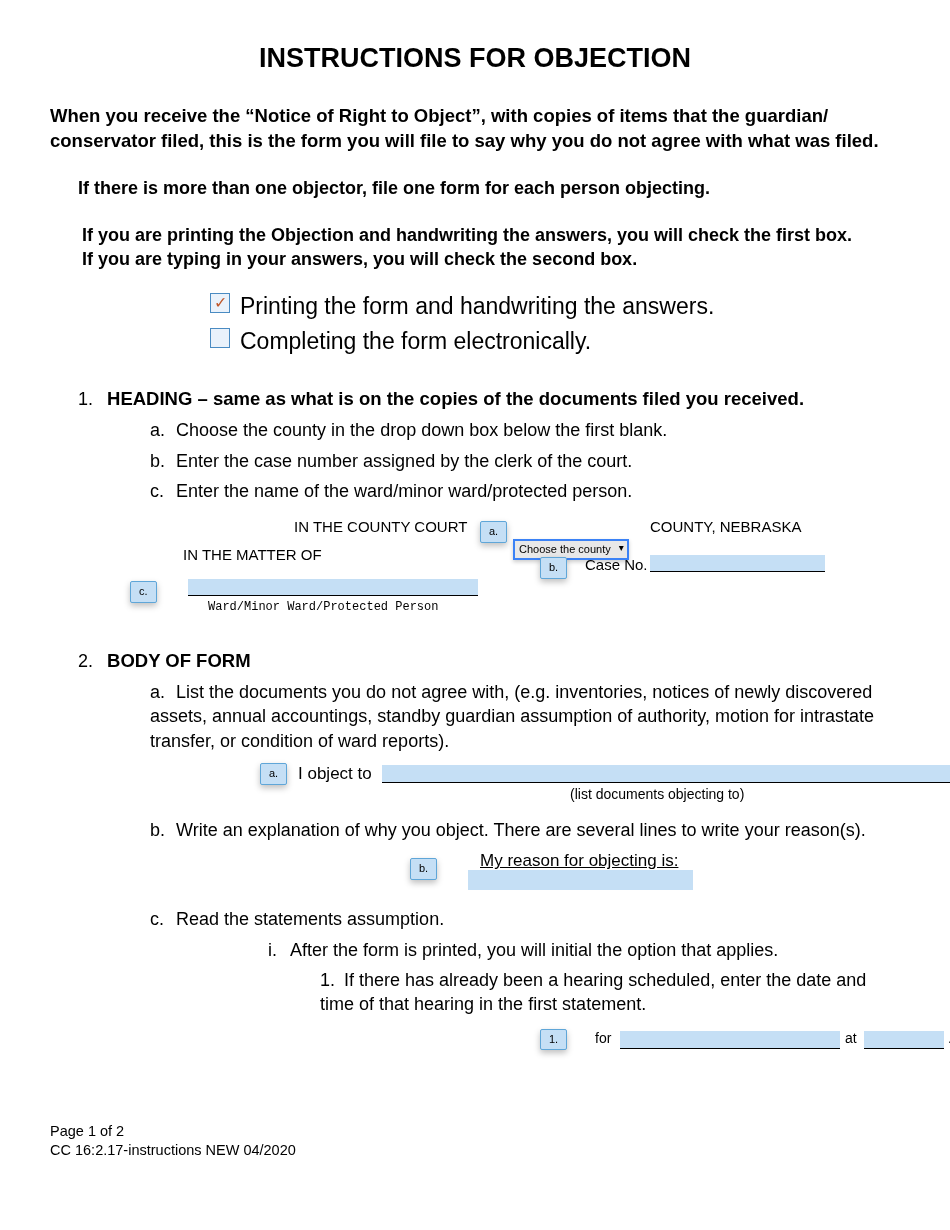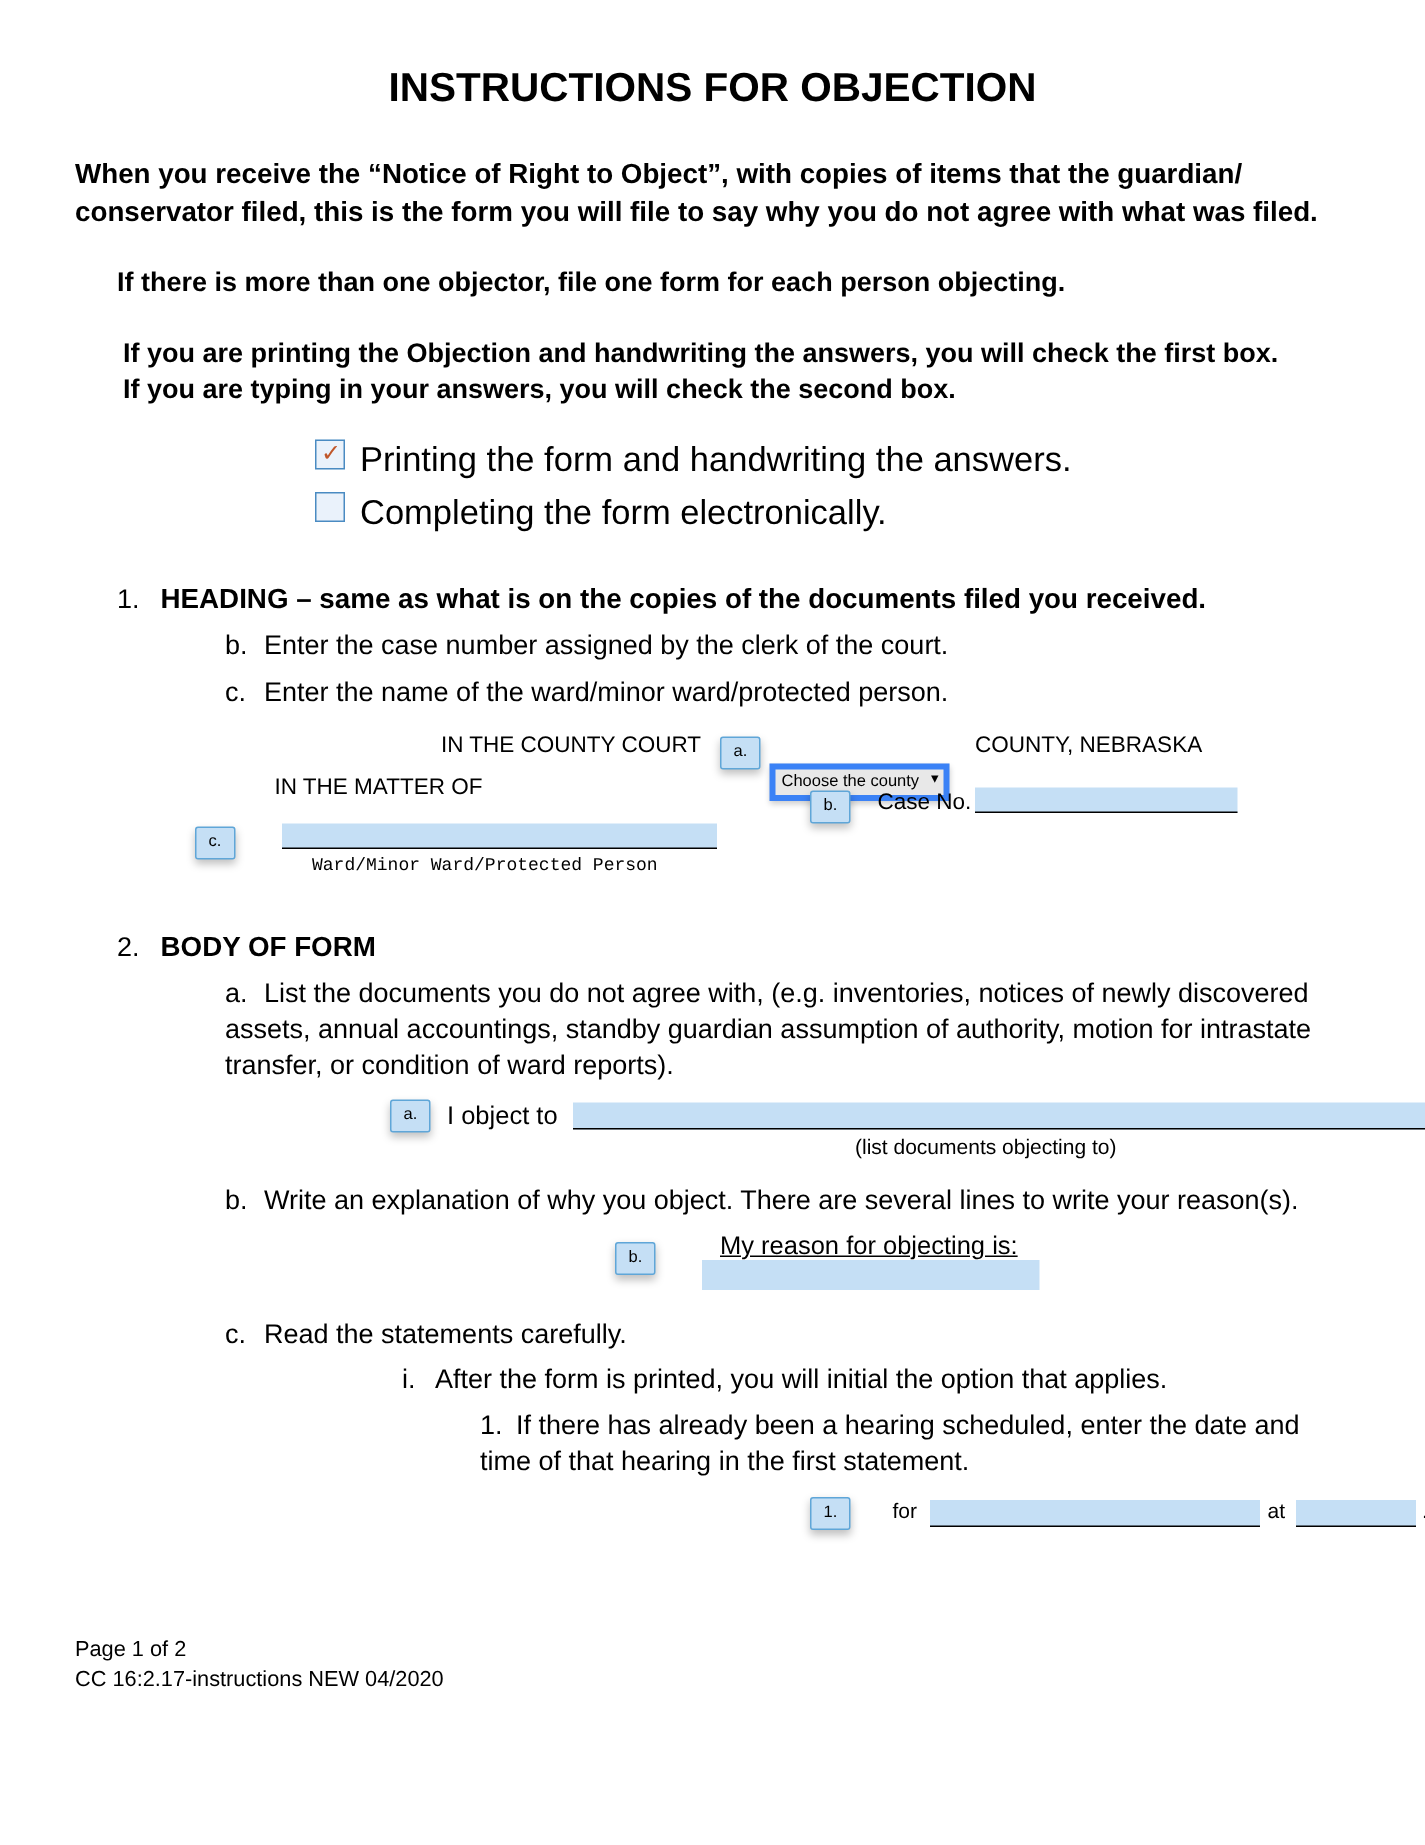--- a/index.html
+++ b/index.html
@@ -78,21 +78,21 @@
     background: #c5dff5;
     border: 1px solid #5fa6d8;
     border-radius: 2px;
     padding: 2px 8px 3px 8px;
     font-size: 11px;
     box-shadow: 0 3px 6px rgba(0,0,0,0.25);
   }
   .dropdown {
     position: absolute;
     background: #e8e8e8;
-    border: 4px solid #3b82f6;
+    border: 2px solid #3b82f6;
     font-size: 11px;
     padding: 1px 16px 1px 4px;
     box-shadow: 0 2px 4px rgba(0,0,0,0.2);
   }
   .dropdown::after {
     content: "▾";
     position: absolute;
     right: 3px; top: 0px;
     font-size: 10px;
   }
@@ -181,20 +181,21 @@
     <div class="chk"></div>
     <div class="chk-label">Completing the form electronically.</div>
   </div>
 </div>
 
 <ol class="main">
   <li>
     <span class="num-label">1.</span>
     <span class="section-head">HEADING – same as what is on the copies of the documents filed you received.</span>
     <ol class="letters">
+      <li><span class="letter-label">a.</span><span>Choose the county in the drop down box below the first blank.</span></li>
       <li><span class="letter-label">b.</span><span>Enter the case number assigned by the clerk of the court.</span></li>
       <li><span class="letter-label">c.</span><span>Enter the name of the ward/minor ward/protected person.</span></li>
     </ol>
 
     <div class="form-sample">
       <span class="fs-text" style="left:166px; top:0;">IN THE  COUNTY  COURT</span>
       <span class="fs-text" style="left:522px; top:0;">COUNTY, NEBRASKA</span>
       <div class="callout" style="left:352px; top:4px;">a.</div>
       <div class="dropdown" style="left:385px; top:22px;">Choose the county</div>
       <span class="fs-text" style="left:55px; top:28px;">IN THE MATTER OF</span>
@@ -222,21 +223,21 @@
       </li>
       <li>
         <span class="letter-label">b.</span><span>Write an explanation of why you object. There are several lines to write your reason(s).</span>
         <div class="reason-sample">
           <div class="callout" style="left:0; top:8px;">b.</div>
           <div class="reason-fill" style="left:58px; top:20px; width:225px;"></div>
           <span class="reason-text" style="left:70px; top:0;">My reason for objecting is:</span>
         </div>
       </li>
       <li>
-        <span class="letter-label">c.</span><span>Read the statements carefully.</span>
+        <span class="letter-label">c.</span><span>Read the statements assumption.</span>
         <ol class="roman">
           <li>
             <span class="roman-label">i.</span><span>After the form is printed, you will initial the option that applies.</span>
             <ol class="nums">
               <li>
                 <span class="nums-label">1.</span><span>If there has already been a hearing scheduled, enter the date and time of that hearing in the first statement.</span>
                 <div class="hearing-sample">
                   <div class="callout" style="left:0; top:0;">1.</div>
                   <span class="hearing-text" style="left:55px; top:0;">for</span>
                   <div class="hearing-fill" style="left:80px; top:2px; width:220px;"></div>

